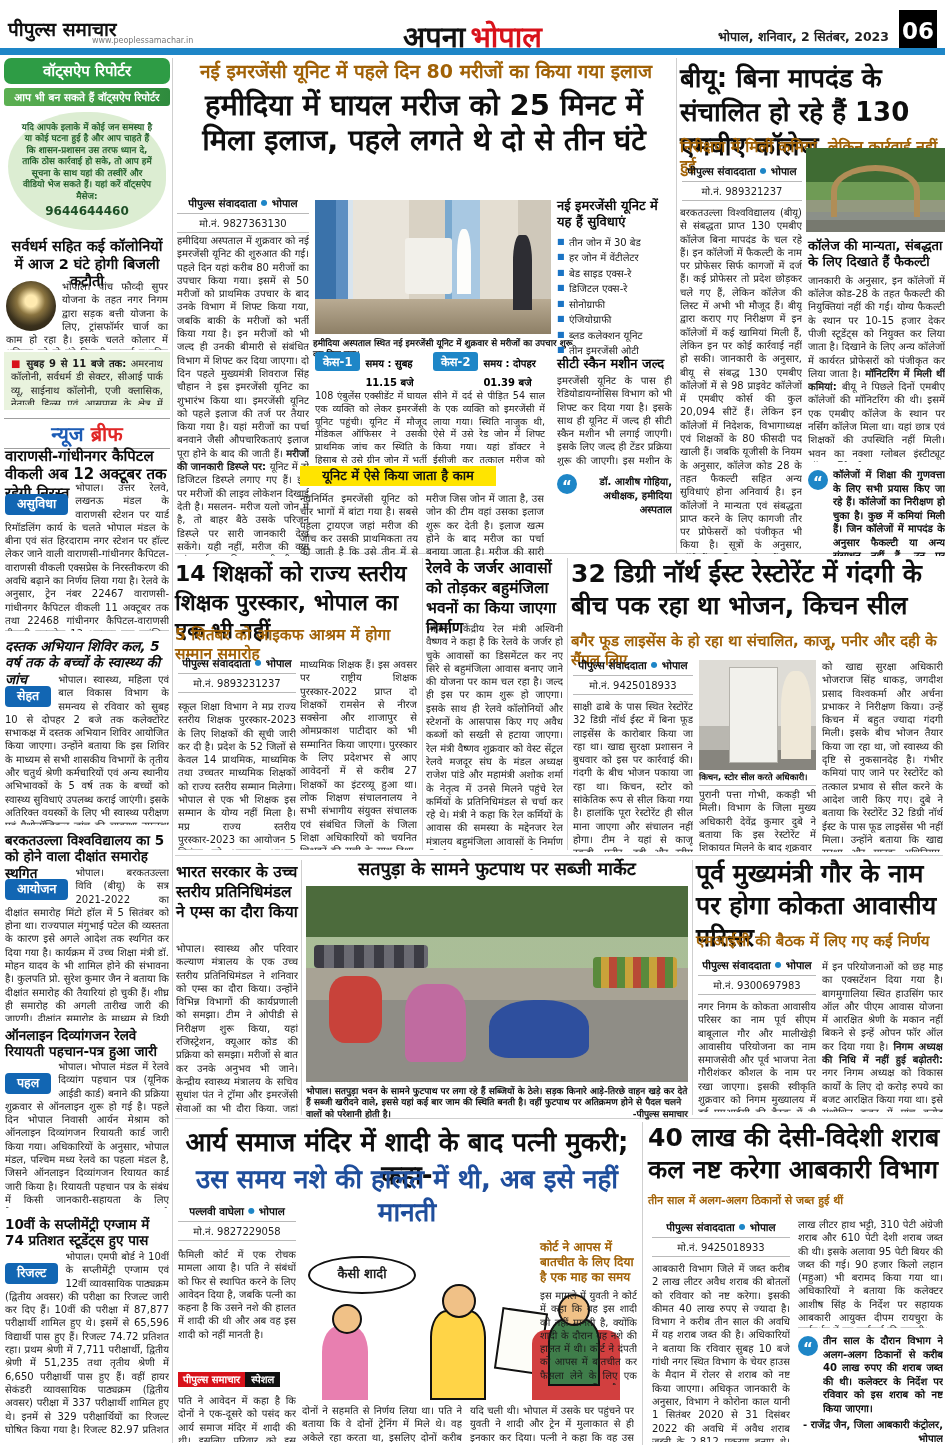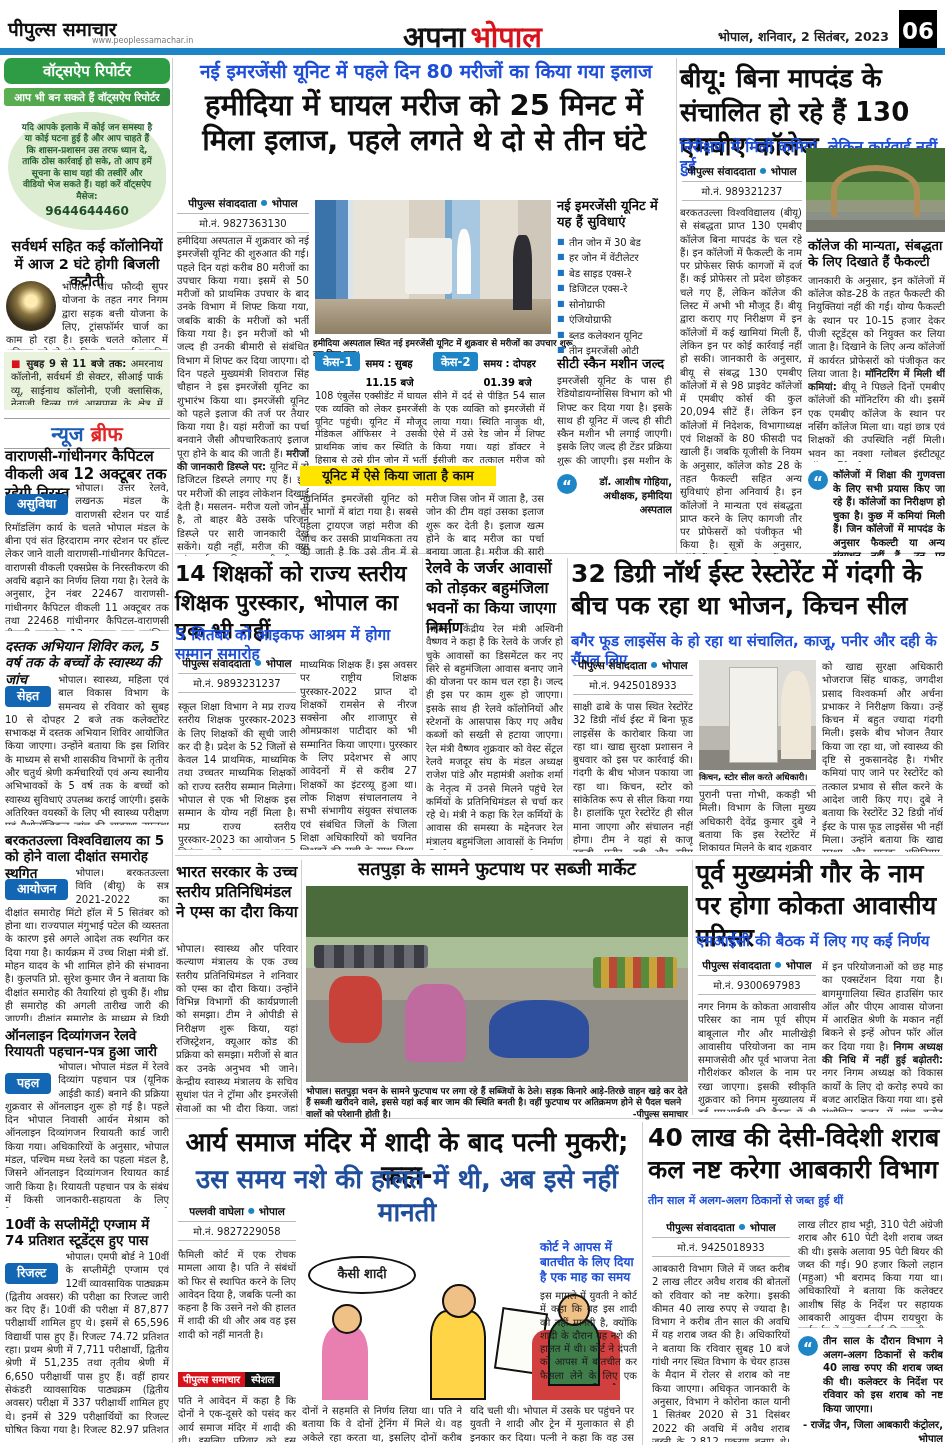--- a/index.html
+++ b/index.html
@@ -1,20 +1,20 @@
 <!DOCTYPE html>
 <html><head>
 <meta charset="utf-8">
 <style>
   html,body{margin:0;padding:0;background:#fff;}
   #page{position:relative;width:945px;height:1445px;background:#fff;overflow:hidden;
         font-family:"DejaVu Sans","Liberation Sans",sans-serif;}
   .a{position:absolute;}
   .hd{font-weight:800;color:#0e0e0e;line-height:1.22;}
-  .sub{font-weight:700;color:#1d4ed8;line-height:1.25;}
+  .sub{font-weight:700;color:#a16207;line-height:1.25;}
   .bd{font-size:10px;line-height:1.33;text-align:justify;color:#1b1b1b;overflow:hidden;}
   .by{font-size:10.5px;font-weight:700;text-align:center;color:#111;}
   .phn{font-size:10px;text-align:center;color:#222;border-top:1px solid #b9b9b9;border-bottom:1px solid #b9b9b9;padding:2px 0;margin-top:3px;}
   .dot::before{content:"●";color:#1e86c7;font-size:8px;vertical-align:2px;margin:0 4px;}
   .cap{font-weight:700;font-size:9.5px;color:#111;line-height:1.25;}
   .tag{display:inline-block;background:#1266b3;color:#fff;font-weight:700;font-size:12.5px;padding:2px 12px;border-radius:4px;}
   .tagf{float:left;margin:13px 7px 2px 0;}
   .vl{background:#cfcfcf;width:1px;}
   .hl{background:#cfcfcf;height:1px;}
   .q{font-size:10px;font-weight:600;line-height:1.35;text-align:justify;color:#101010;overflow:hidden;}

